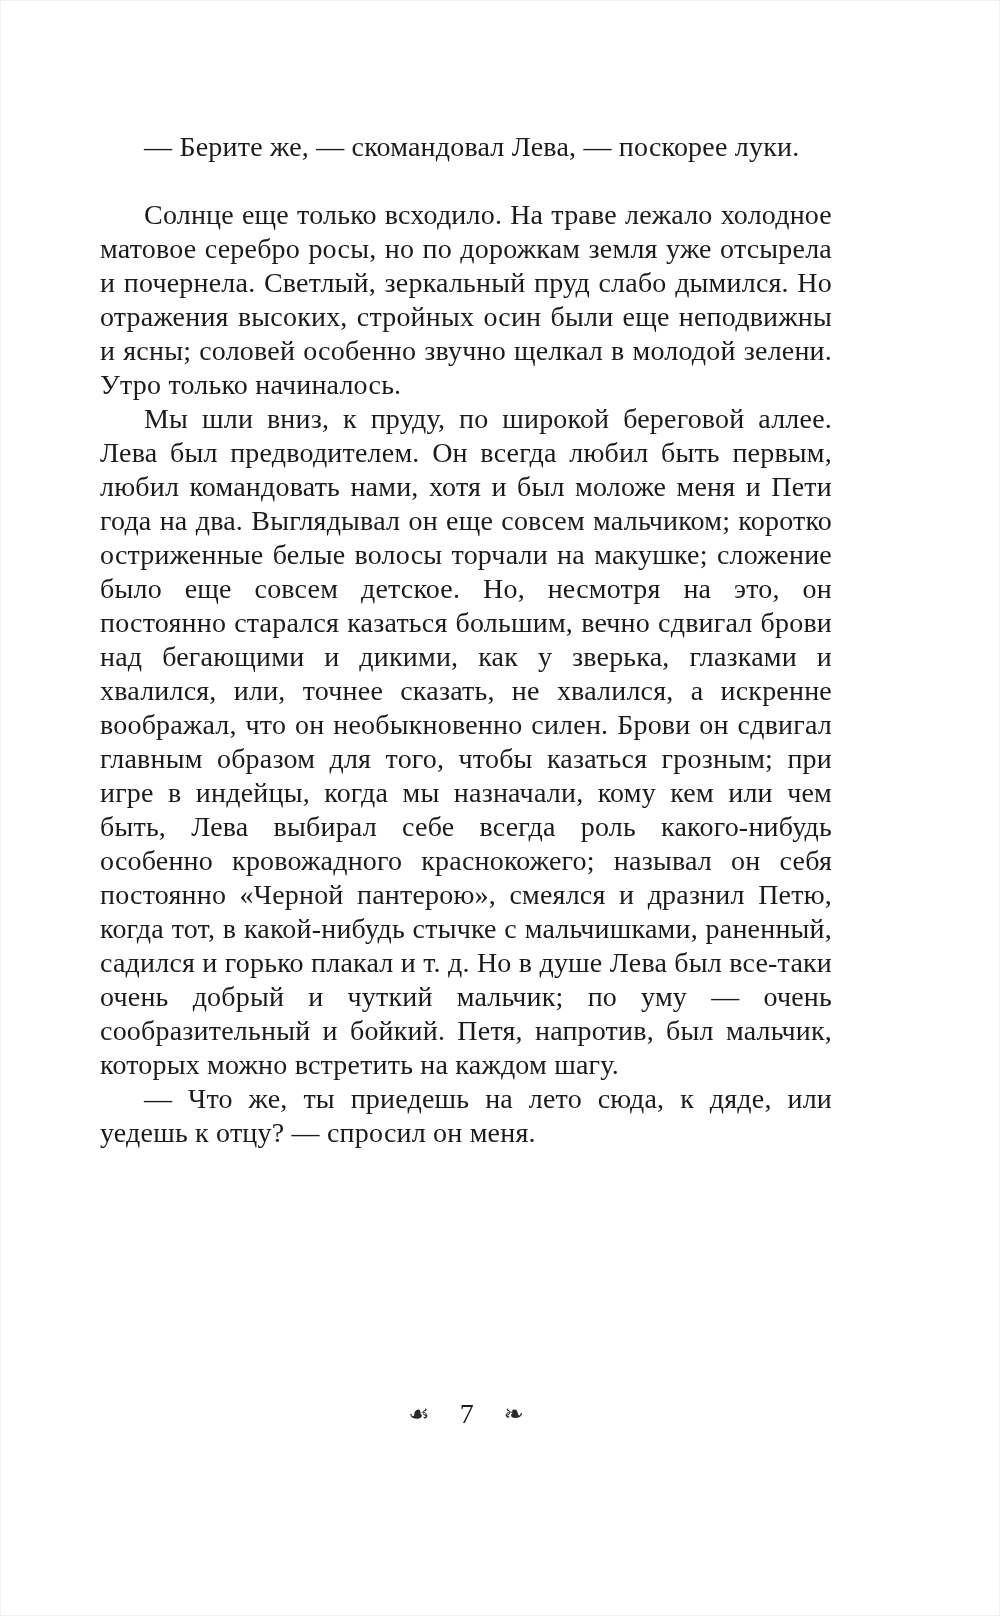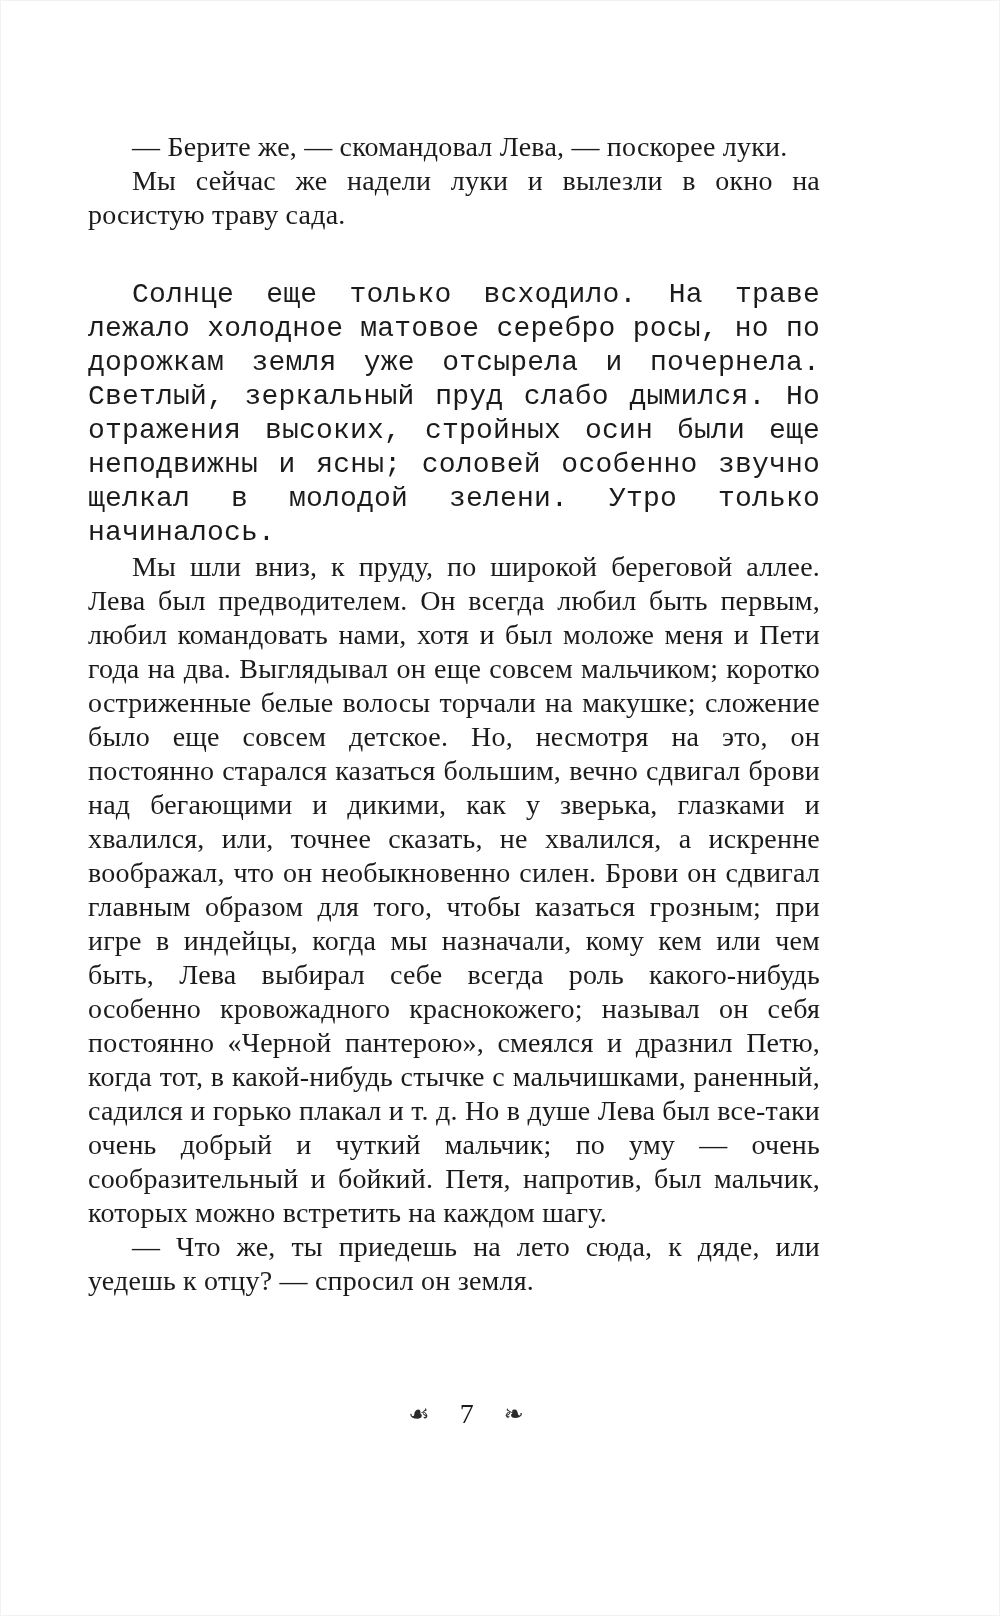--- a/index.html
+++ b/index.html
@@ -16,35 +16,34 @@
     overflow: hidden;
   }
   .page {
     position: absolute;
     inset: 0;
     background: #ffffff;
     box-shadow: inset 0 0 0 1px #f2f2f2;
   }
   .text-block {
     position: absolute;
-    left: 88px;
+    left: 100px;
     top: 130px;
     width: 732px;
     font-size: 28px;
     line-height: 34px;
     text-align: justify;
     letter-spacing: 0.2px;
   }
   .para {
     margin: 0;
     text-indent: 44px;
   }
   .section-break {
-    margin-top: 46px;
-    font-family: Liberation Mono, monospace;
+    margin-top: 34px;
   }
   .footer {
     position: absolute;
     left: 100px;
     top: 1398px;
     width: 732px;
     display: flex;
     justify-content: center;
     align-items: center;
     gap: 30px;
@@ -60,24 +59,23 @@
     color: #2a2a2a;
   }
 </style>
 </head>
 <body>
 
 <div class="page">
 
   <div class="text-block">
     <p class="para">— Берите же, — скомандовал Лева, — поскорее луки.</p>
-    <p class="para">Мы сейчас же надели луки и вылезли в окно на росистую траву сада.</p>
     <p class="para section-break">Солнце еще только всходило. На траве лежало холодное матовое серебро росы, но по дорожкам земля уже отсырела и почернела. Светлый, зеркальный пруд слабо дымился. Но отражения высоких, стройных осин были еще неподвижны и ясны; соловей особенно звучно щелкал в молодой зелени. Утро только начиналось.</p>
     <p class="para">Мы шли вниз, к пруду, по широкой береговой аллее. Лева был предводителем. Он всегда любил быть первым, любил командовать нами, хотя и был моложе меня и Пети года на два. Выглядывал он еще совсем мальчиком; коротко остриженные белые волосы торчали на макушке; сложение было еще совсем детское. Но, несмотря на это, он постоянно старался казаться большим, вечно сдвигал брови над бегающими и дикими, как у зверька, глазками и хвалился, или, точнее сказать, не хвалился, а искренне воображал, что он необыкновенно силен. Брови он сдвигал главным образом для того, чтобы казаться грозным; при игре в индейцы, когда мы назначали, кому кем или чем быть, Лева выбирал себе всегда роль какого-нибудь особенно кровожадного краснокожего; называл он себя постоянно «Черной пантерою», смеялся и дразнил Петю, когда тот, в какой-нибудь стычке с мальчишками, раненный, садился и горько плакал и т. д. Но в душе Лева был все-таки очень добрый и чуткий мальчик; по уму — очень сообразительный и бойкий. Петя, напротив, был мальчик, которых можно встретить на каждом шагу.</p>
-    <p class="para">— Что же, ты приедешь на лето сюда, к дяде, или уедешь к отцу? — спросил он земля.</p>
+    <p class="para">— Что же, ты приедешь на лето сюда, к дяде, или уедешь к отцу? — спросил он меня.</p>
   </div>
 
   <div class="footer">
     <span class="ornament">☙</span>
     <span class="page-number">7</span>
     <span class="ornament">❧</span>
   </div>
 
 </div>
 

